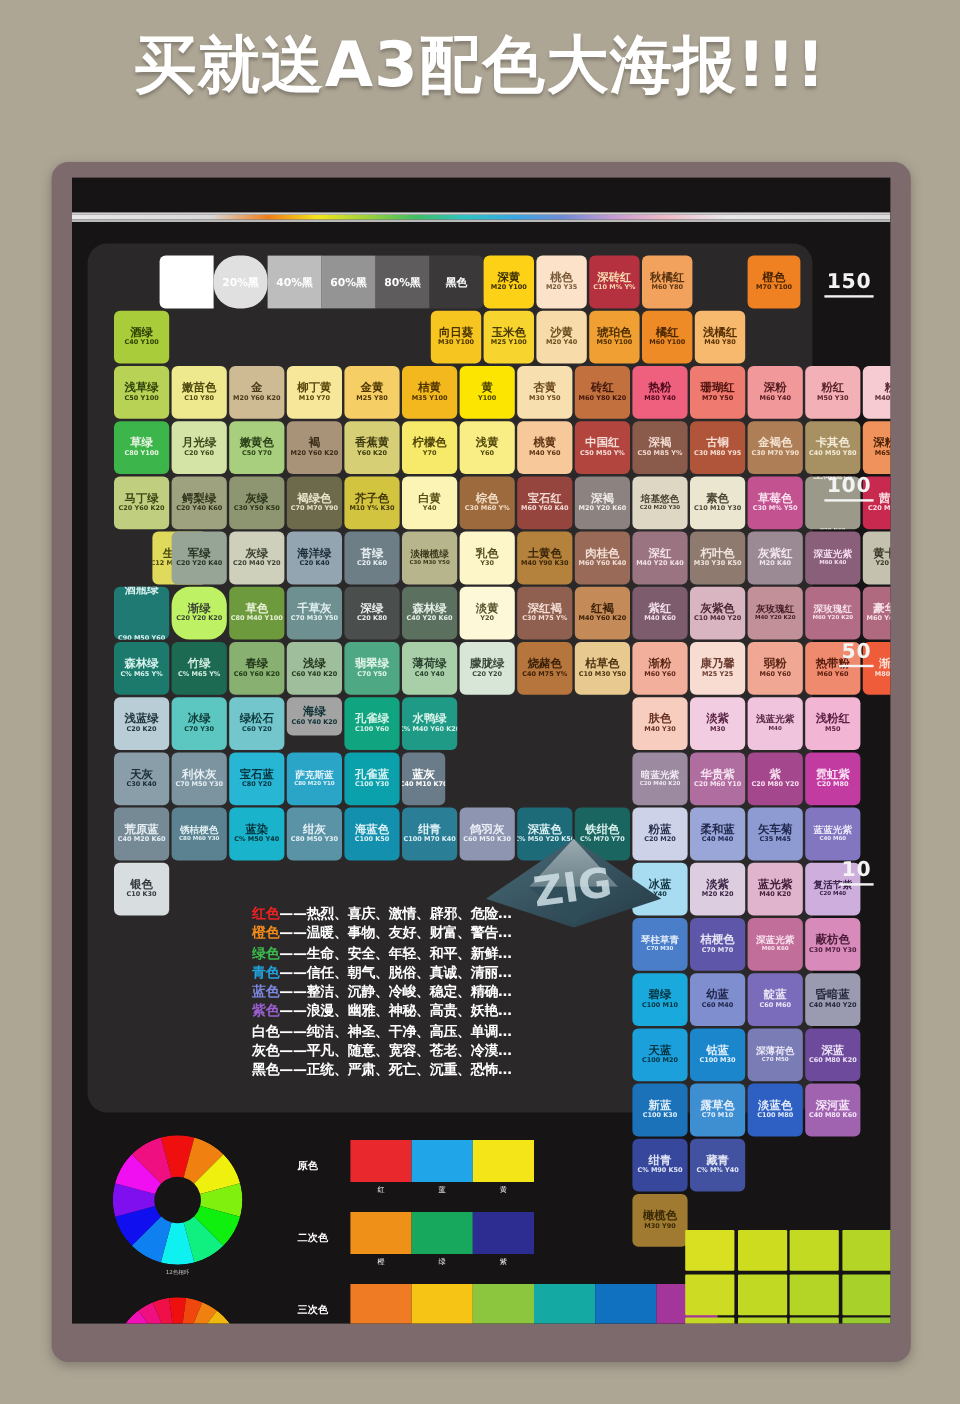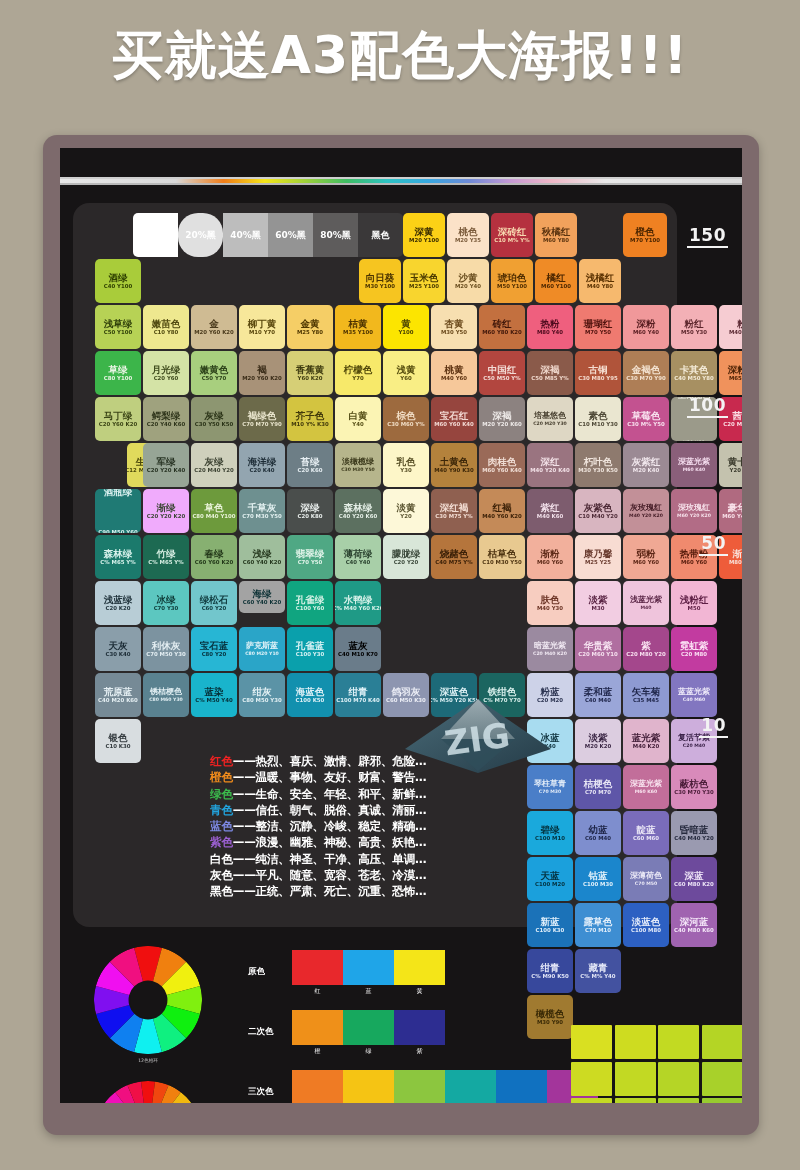--- a/index.html
+++ b/index.html
@@ -365,21 +365,21 @@
             <div class="cd">M20 K40</div>
           </div>
           <div class="sw sm" style="left: 598px; top: 240px; width: 46px; height: 44px; background: rgb(138, 95, 122); color: rgb(244, 220, 238);">
             <div class="nm">深蓝光紫</div>
             <div class="cd">M60 K40</div>
           </div>
           <div class="sw" style="left: 22px; top: 286px; width: 46px; height: 44px; background: rgb(31, 122, 116); color: rgb(216, 240, 238); gap: 31px;">
             <div class="nm">酒瓶绿</div>
             <div class="cd">C90 M50 Y60</div>
           </div>
-          <div class="sw" style="left: 70px; top: 286px; width: 46px; height: 44px; background: #f0abfc; color: rgb(60, 70, 54);">
+          <div class="sw" style="left: 70px; top: 286px; width: 46px; height: 44px; background: #bef264; color: rgb(60, 70, 54); border-radius: 15px;">
             <div class="nm">渐绿</div>
             <div class="cd">C20 Y20 K20</div>
           </div>
           <div class="sw" style="left: 118px; top: 286px; width: 46px; height: 44px; background: rgb(109, 154, 60); color: rgb(232, 242, 216);">
             <div class="nm">草色</div>
             <div class="cd">C80 M40 Y100</div>
           </div>
           <div class="sw" style="left: 166px; top: 286px; width: 46px; height: 44px; background: rgb(110, 144, 144); color: rgb(226, 240, 240);">
             <div class="nm">千草灰</div>
             <div class="cd">C70 M30 Y50</div>
@@ -525,21 +525,21 @@
             <div class="cd">C80 Y20</div>
           </div>
           <div class="sw sm" style="left: 166px; top: 424px; width: 46px; height: 44px; background: rgb(42, 165, 200); color: rgb(224, 242, 248);">
             <div class="nm">萨克斯蓝</div>
             <div class="cd">C80 M20 Y10</div>
           </div>
           <div class="sw" style="left: 214px; top: 424px; width: 46px; height: 44px; background: rgb(10, 160, 172); color: rgb(216, 242, 244);">
             <div class="nm">孔雀蓝</div>
             <div class="cd">C100 Y30</div>
           </div>
-          <div class="sw" style="left: 262px; top: 424px; width: 46px; height: 44px; background: rgb(106, 124, 138); color: #000000;">
+          <div class="sw" style="left: 262px; top: 424px; width: 36px; height: 44px; background: rgb(106, 124, 138); color: #ffffff;">
             <div class="nm">蓝灰</div>
             <div class="cd">C40 M10 K70</div>
           </div>
           <div class="sw sm" style="left: 454px; top: 424px; width: 46px; height: 44px; background: rgb(155, 138, 160); color: rgb(240, 232, 242);">
             <div class="nm">暗蓝光紫</div>
             <div class="cd">C20 M40 K20</div>
           </div>
           <div class="sw" style="left: 502px; top: 424px; width: 46px; height: 44px; background: rgb(176, 110, 160); color: rgb(246, 226, 240);">
             <div class="nm">华贵紫</div>
             <div class="cd">C20 M60 Y10</div>

